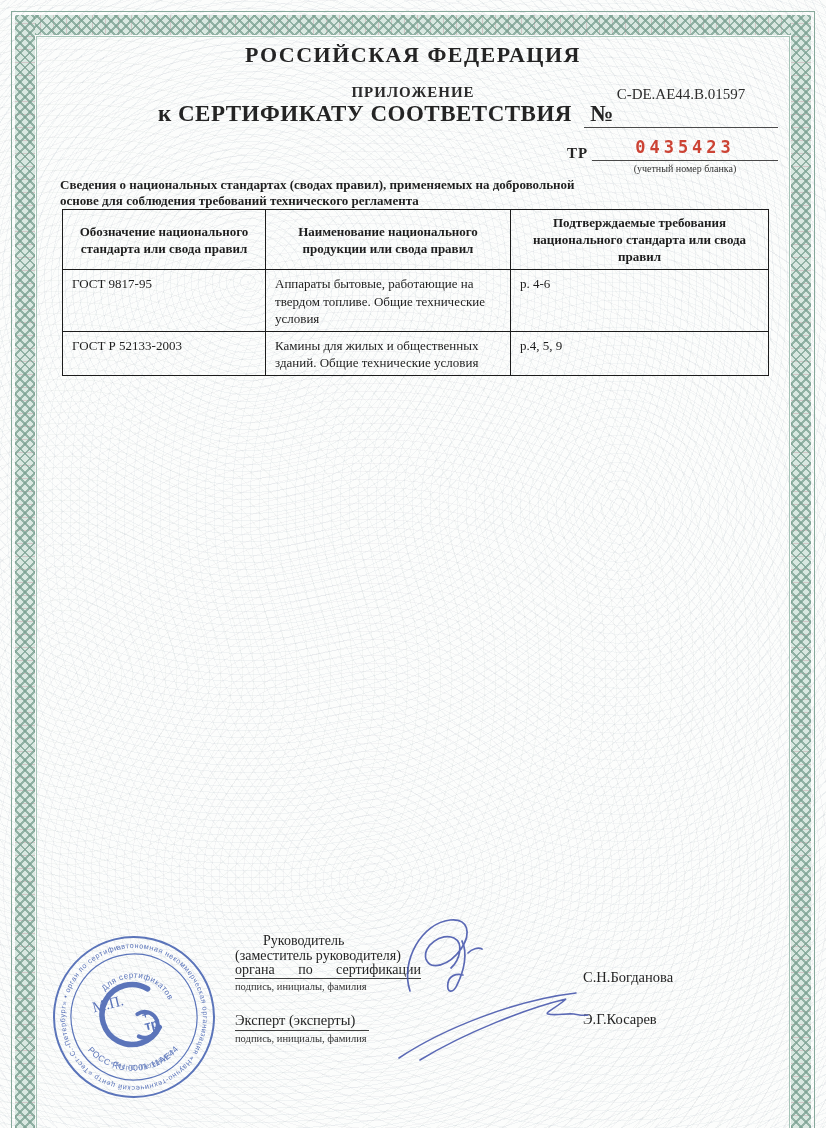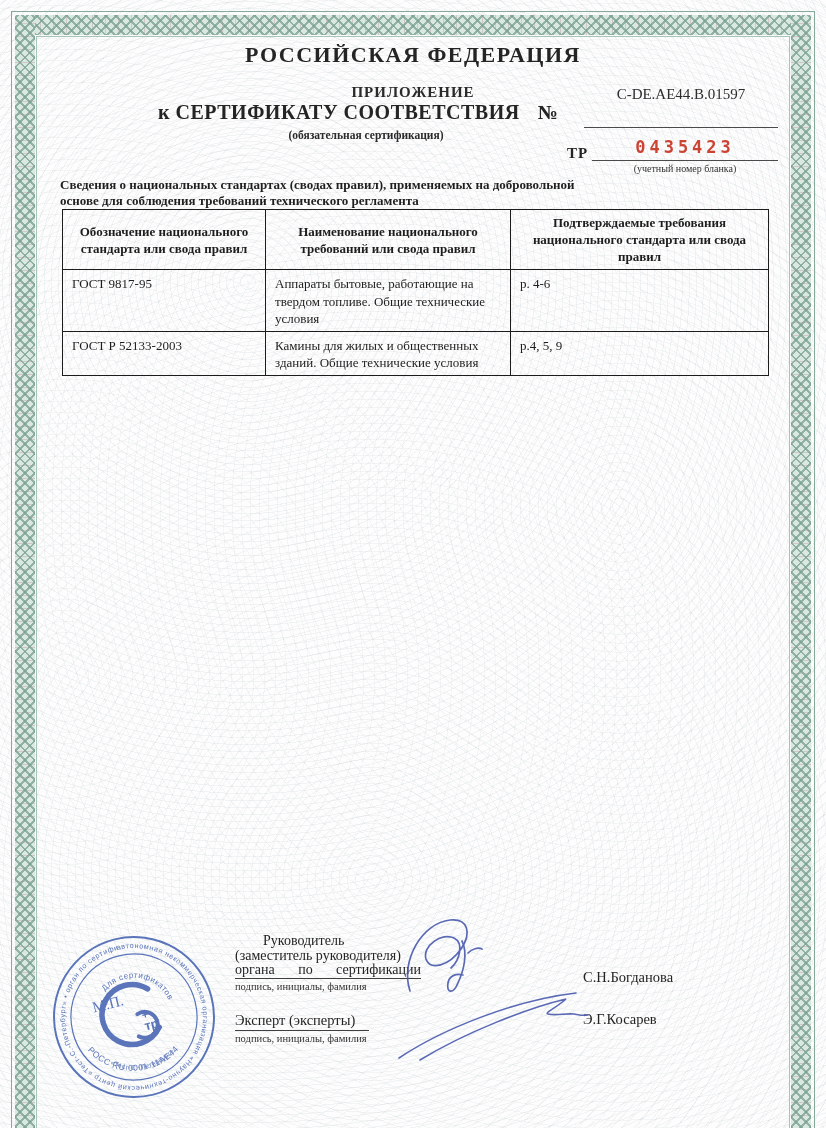--- a/index.html
+++ b/index.html
@@ -34,21 +34,21 @@
       repeating-linear-gradient(0deg, transparent 0 12px, rgba(178,104,122,.25) 12px 13px);}
   .band-right{top:15px;right:15px;bottom:0;width:20px;
       background-image:
       repeating-linear-gradient(45deg,  rgba(122,160,145,.75) 0 2px, rgba(255,255,255,0) 2px 7px),
       repeating-linear-gradient(-45deg, rgba(122,160,145,.75) 0 2px, rgba(255,255,255,0) 2px 7px),
       repeating-linear-gradient(0deg, transparent 0 12px, rgba(178,104,122,.25) 12px 13px);}
 
   .abs{position:absolute;}
   .country-title{top:42px;left:0;width:100%;text-align:center;font-size:22px;font-weight:bold;letter-spacing:1.5px;color:#242424;}
   .doc-type{top:84px;left:0;width:100%;text-align:center;font-size:15px;font-weight:bold;letter-spacing:1px;color:#2a2a2a;}
-  .cert-line{top:101px;left:158px;font-size:20px;font-weight:bold;letter-spacing:.5px;color:#242424;white-space:nowrap;}
+  .cert-line{top:101px;left:158px;font-size:23px;font-weight:bold;letter-spacing:.5px;color:#242424;white-space:nowrap;}
   .cert-line .nosign{margin-left:18px;}
   .cert-number{top:86px;left:584px;width:194px;text-align:center;font-size:15px;color:#2c2c2c;}
   .cert-underline{top:127px;left:584px;width:194px;border-bottom:1.5px solid #4a4a4a;height:0;}
   .cert-subtitle{top:129px;left:160px;width:412px;text-align:center;font-size:11.5px;font-weight:bold;color:#2a2a2a;}
   .tr-label{top:145px;left:567px;font-size:15px;font-weight:bold;letter-spacing:1px;color:#242424;}
   .blank-number{top:137px;left:592px;width:186px;text-align:center;
     font-family:"DejaVu Sans Mono",monospace;font-size:17px;font-weight:bold;letter-spacing:4px;color:#cc4334;}
   .tr-underline{top:160px;left:592px;width:186px;border-bottom:1px solid #4a4a4a;height:0;}
   .blank-caption{top:163px;left:592px;width:186px;text-align:center;font-size:10px;color:#333;}
   .intro{left:60px;width:706px;font-size:13px;font-weight:bold;color:#1f1f1f;}
@@ -90,40 +90,39 @@
   <div class="frame-inner"></div>
 
   <div class="abs country-title">РОССИЙСКАЯ ФЕДЕРАЦИЯ</div>
   <div class="abs doc-type">ПРИЛОЖЕНИЕ</div>
 
   <div class="abs cert-line">
     <span>к СЕРТИФИКАТУ СООТВЕТСТВИЯ</span><span class="nosign">№</span>
   </div>
   <div class="abs cert-number">C-DE.AE44.B.01597</div>
   <div class="abs cert-underline"></div>
-  <div class="abs cert-subtitle">(обязательная сертификация)</div>
 
   <div class="abs tr-label">ТР</div>
   <div class="abs blank-number">0435423</div>
   <div class="abs tr-underline"></div>
   <div class="abs blank-caption">(учетный номер бланка)</div>
 
   <div class="abs intro intro1">Сведения о национальных стандартах (сводах правил), применяемых на добровольной</div>
   <div class="abs intro intro2">основе для соблюдения требований технического регламента</div>
 
   <table class="std">
     <colgroup>
         <col class="c1">
         <col class="c2">
         <col class="c3">
       </colgroup>
     <thead>
       <tr>
         <th>Обозначение национального стандарта или свода правил</th>
-        <th>Наименование национального требований или свода правил</th>
+        <th>Наименование национального продукции или свода правил</th>
         <th>Подтверждаемые требования национального стандарта или свода правил</th>
       </tr>
     </thead>
     <tbody>
       <tr class="r1">
         <td>ГОСТ 9817-95</td>
         <td>Аппараты бытовые, работающие на твердом топливе. Общие технические условия</td>
         <td>р. 4-6</td>
       </tr>
       <tr class="r2">

